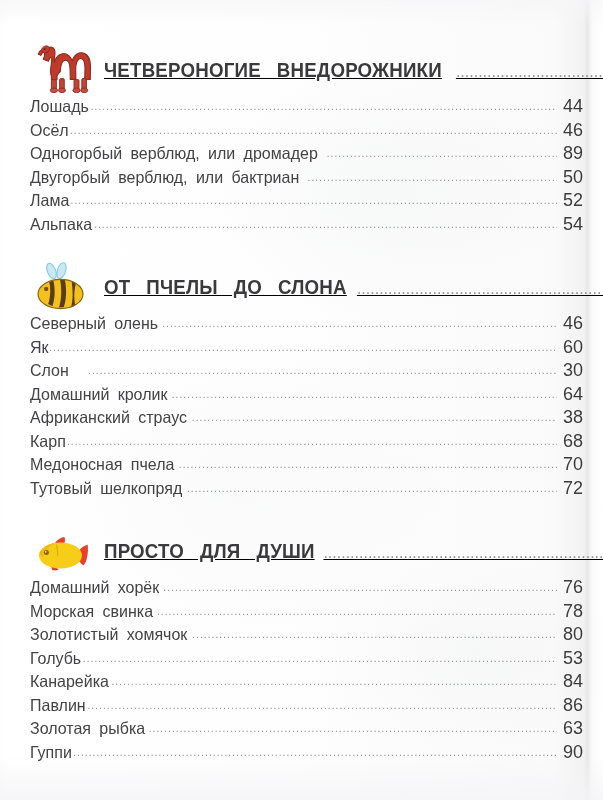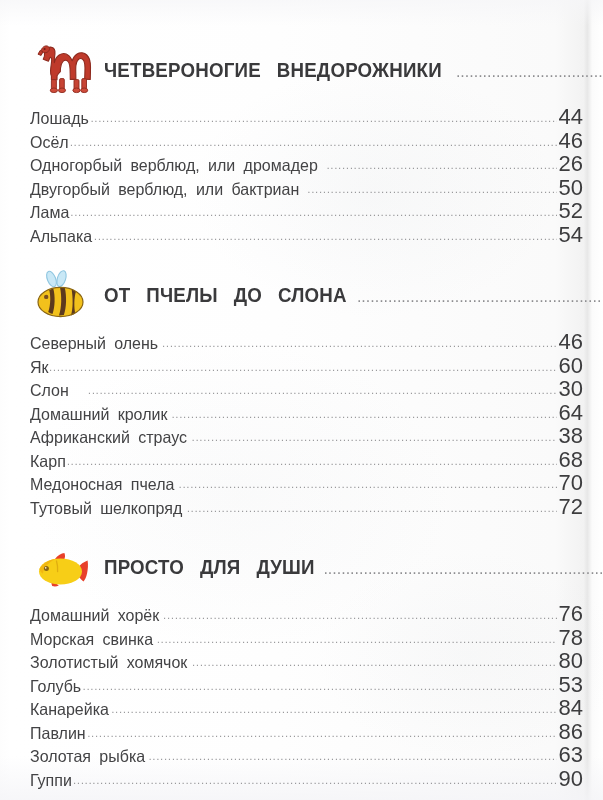--- a/index.html
+++ b/index.html
@@ -108,53 +108,53 @@
     color: #3a3a3c;
     letter-spacing: 0.2px;
     word-spacing: 11px;
     transform: scaleX(.96);
     transform-origin: left center;
     white-space: nowrap;
   }
   .sec-head .leader { color: #8e8e91; }
 
   
-  .entries { padding: 0 20px 0 30px; margin-top: 8px; }
+  .entries { padding: 0 20px 0 30px; }
   .entry {
     height: 23.5px;
     display: flex;
     align-items: baseline;
   }
   .entry .label {
     font-size: 16.5px;
     color: #434345;
     word-spacing: 4px;
     transform: scaleX(.97);
     transform-origin: left center;
     white-space: nowrap;
   }
   .entry .pageno {
-    font-size: 22px;
+    font-size: 18px;
     color: #3c3c3e;
     min-width: 26px;
   }
   .entry .leader { top: -2px; }
 
   .gap-before .leader::before {
     content: "";
     display: inline-block;
     width: 18px;
   }
 
   
   .sec-1 { padding-top: 44px; }
   .sec-2 { padding-top: 24px; }
   .sec-3 { padding-top: 24px; }
 
-  .sec-head-pad { padding-left: 30px; }
+  .sec-head-pad { padding-left: 30px; text-decoration: underline; }
 
   .footer-row {
     padding: 33px 20px 0 30px;
   }
   .footer-row .label {
     font-size: 16.5px;
     color: #434345;
     word-spacing: 5px;
     transform: scaleX(.97);
     transform-origin: left center;
@@ -207,21 +207,21 @@
           <span class="pageno">44</span>
         </div>
         <div class="row entry">
           <span class="label">Осёл</span>
           <span class="leader">............................................................................................................................................................................................................................</span>
           <span class="pageno">46</span>
         </div>
         <div class="row entry">
           <span class="label">Одногорбый верблюд, или дромадер</span>
           <span class="leader">............................................................................................................................................................................................................................</span>
-          <span class="pageno">26</span>
+          <span class="pageno">89</span>
         </div>
         <div class="row entry">
           <span class="label">Двугорбый верблюд, или бактриан</span>
           <span class="leader">............................................................................................................................................................................................................................</span>
           <span class="pageno">50</span>
         </div>
         <div class="row entry">
           <span class="label">Лама</span>
           <span class="leader">............................................................................................................................................................................................................................</span>
           <span class="pageno">52</span>

